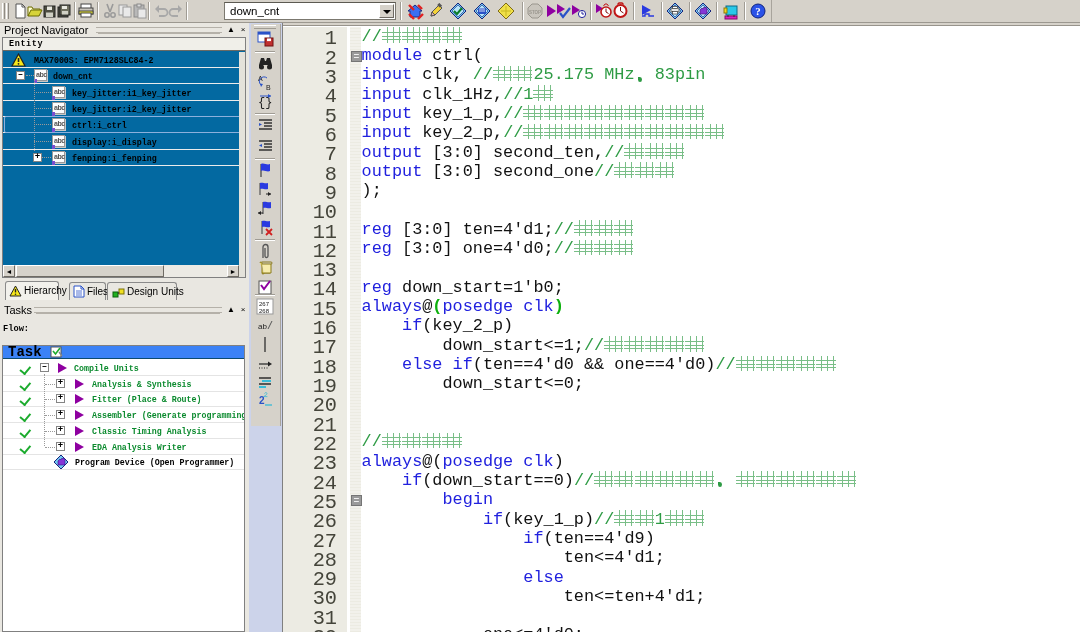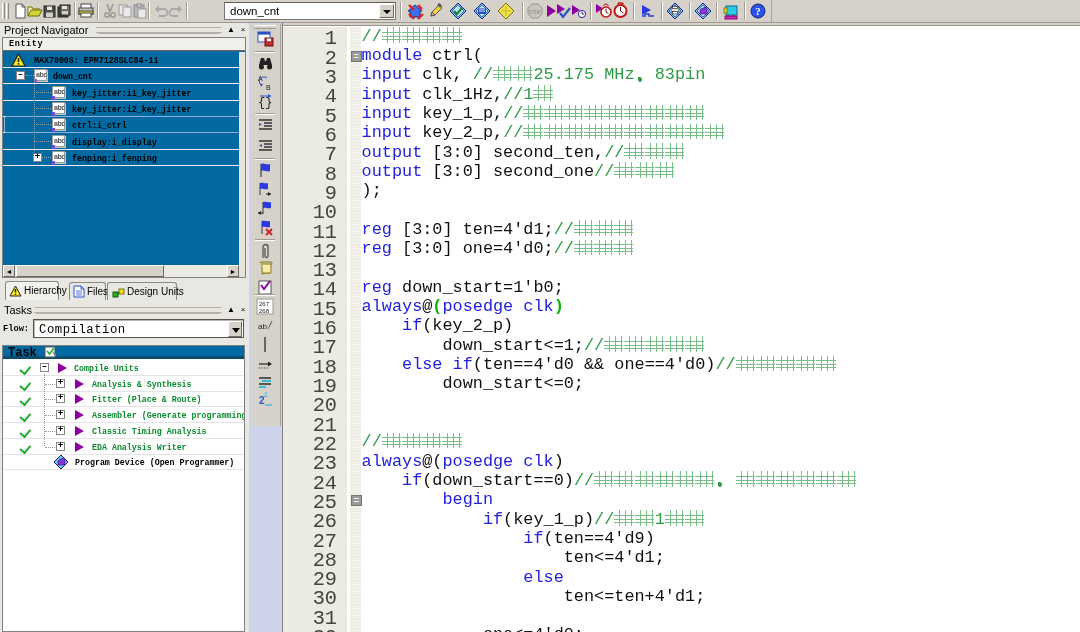--- a/index.html
+++ b/index.html
@@ -56,22 +56,22 @@
 #flowrow{position:absolute;left:0;top:295px;width:249px;height:22px}
 #flowlbl{position:absolute;left:3px;top:6px;font-family:"Liberation Mono",monospace;font-size:8.7px;font-weight:700}
 #flowcombo{position:absolute;left:33px;top:1px;width:211px;height:19px;background:#fff;
   border:1px solid #55534c;box-shadow:inset 1px 1px 0 #b9b5ad}
 #flowcombo>span{position:absolute;left:5px;top:3px;font-family:"Liberation Mono",monospace;
   font-size:12.3px;letter-spacing:.5px;color:#000}
 #fbtn{position:absolute;right:1px;top:1px;width:14px;height:16px;background:#d6d2ca;
   border:1px solid #fff;border-right-color:#6f6b64;border-bottom-color:#6f6b64}
 #fbtn:after{content:"";position:absolute;left:2.5px;top:6px;border:4.5px solid transparent;border-top:5px solid #000}
 #ttable{position:absolute;left:2px;top:322px;width:243px;height:287px;background:#fff;border:1px solid #808080}
-#thdr{position:absolute;left:0;top:0;width:241px;height:13px;background:#0369a1;border-bottom:3px solid #0c4a6e;
-  font-family:"Liberation Mono",monospace;font-weight:700;font-size:12px;line-height:12px;padding-left:5px}
+#thdr{position:absolute;left:0;top:0;width:241px;height:13px;background:#3b82f6;border-bottom:1px solid #0c4a6e;
+  font-family:"Liberation Mono",monospace;font-weight:700;font-size:14px;line-height:12px;padding-left:5px}
 #thdr svg{vertical-align:-2px}
 .krow{position:absolute;left:0;width:241px;height:16px;border-bottom:1px solid #e4e4e4;
   font-family:"Liberation Mono",monospace;font-weight:700;font-size:8.3px;white-space:nowrap;overflow:hidden}
 .krow>span{position:absolute;top:4px;color:#0b8a2e}
 .chk{position:absolute;left:17px;top:2px;width:14px;height:12px}
 .chk:after{content:"";position:absolute;left:2px;top:2px;width:4.5px;height:7.5px;
   border-right:2.6px solid #1cab2e;border-bottom:2.6px solid #1cab2e;transform:rotate(40deg)}
 .tri{position:absolute;width:0;height:0;border-left:9px solid #8e00a0;border-top:5px solid transparent;
   border-bottom:5px solid transparent}
 
@@ -257,21 +257,21 @@
       <div class="pbtn" style="left:238px">×</div>
  </div>
  <div id="tree">
   <div id="entityhdr">Entity</div>
   <div class="trow" style="top:13.0px">
         <i style="position:absolute;left:8px;top:2px"><svg width="15" height="14" viewBox="0 0 15 14">
             <path d="M7.5 1L14 13H1z" fill="#f7e81a" stroke="#222" stroke-width="1.2"></path>
             <path d="M7.5 5v4" stroke="#222" stroke-width="1.6"></path>
             <circle cx="7.5" cy="10.8" r=".9" fill="#222"></circle>
           </svg></i>
-        <span style="left:31px">MAX7000S: EPM7128SLC84-11</span>
+        <span style="left:31px">MAX7000S: EPM7128SLC84-2</span>
       </div>
       <div class="trow" style="top:29.3px">
         <div class="pm" style="left:13px;top:4px;line-height:6px">–</div>
         <div class="dot" style="left:23px;top:8px;width:8px"></div>
         <div class="abc" style="left:31px;top:2px"></div>
         <span style="left:50px">down_cnt</span>
       </div>
       <div class="trow" style="top:45.6px">
         <div class="dot" style="left:31px;top:8px;width:17px"></div>
         <div class="abc" style="left:49px;top:2px"></div>
@@ -332,24 +332,20 @@
    <span style="position:absolute;left:19px;top:3px">Design Units</span>
     </div>
  <div class="ptitle" style="top:281px">
       <b>Tasks</b>
    <div class="pgrip" style="left:34px;width:188px"></div>
    <div class="pbtn" style="left:226px">▲</div>
       <div class="pbtn" style="left:238px">×</div>
  </div>
  <div id="flowrow">
   <span id="flowlbl">Flow:</span>
-  <div id="flowcombo">
-        <span>Compilation</span>
-        <div id="fbtn"></div>
-      </div>
  </div>
  <div id="ttable">
   <div id="thdr">Task&nbsp;<svg width="13" height="12" viewBox="0 0 13 12">
           <rect x="1" y="1" width="10" height="10" fill="#fff" stroke="#555"></rect>
           <path d="M3 5l2.5 3L10 2" stroke="#1cab2e" stroke-width="1.6" fill="none"></path>
           <path d="M9 6l3 4" stroke="#888" stroke-width="1.4"></path>
         </svg></div>
   <div class="krow" style="top:14.0px">
         <div class="chk"></div>
         <div class="pm" style="left:37px;top:3px;line-height:6px">–</div>

